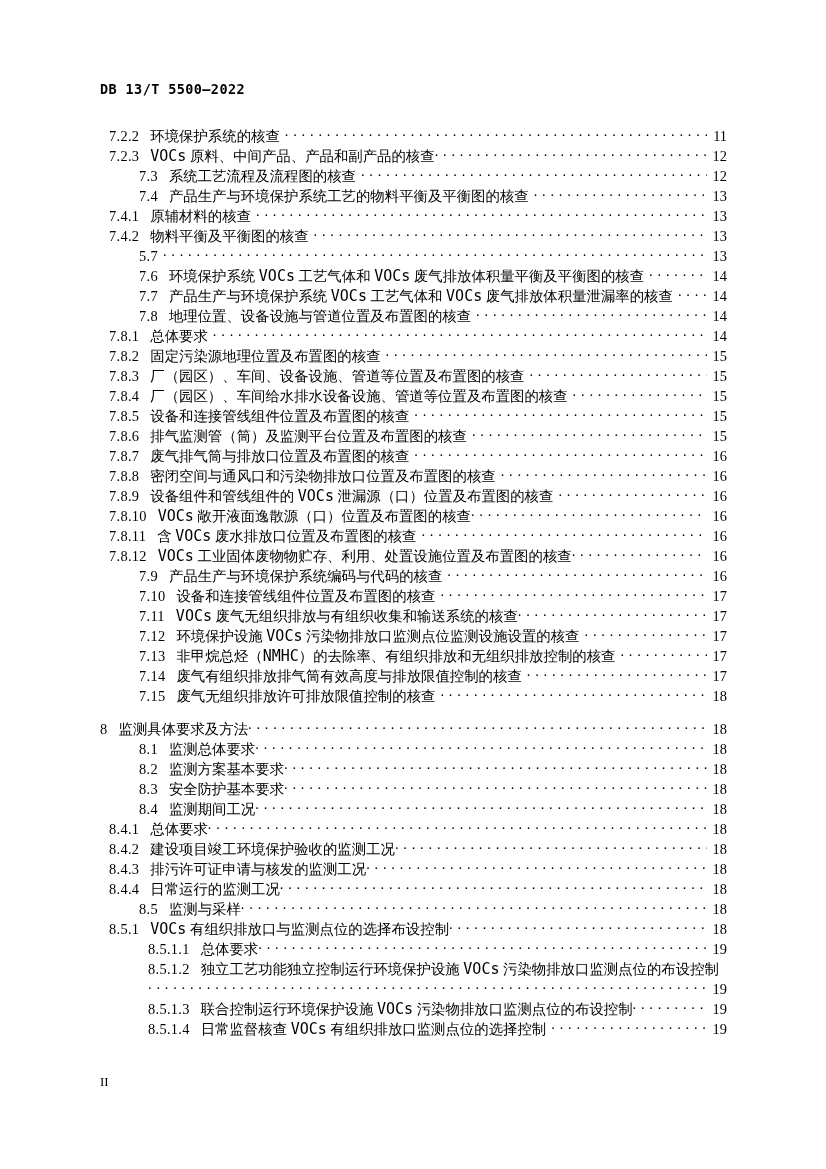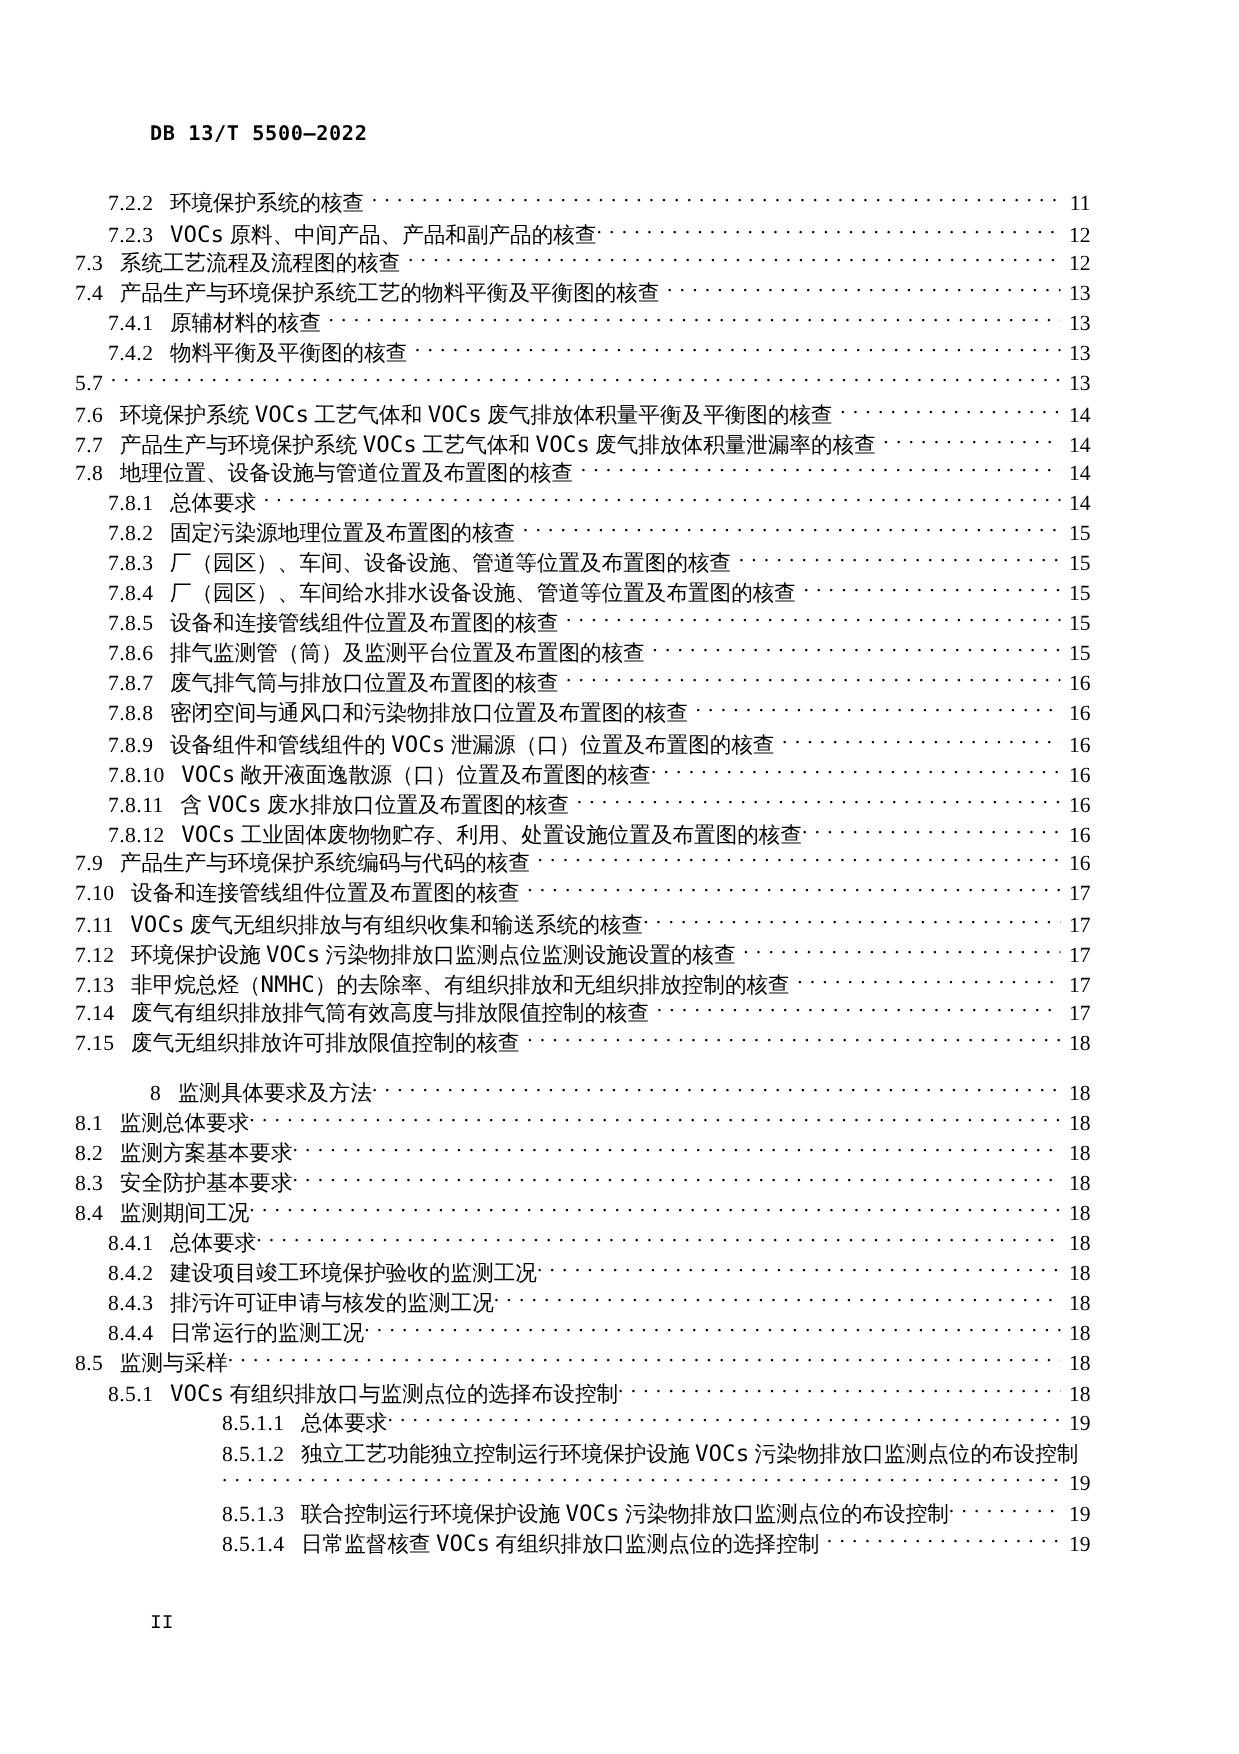--- a/index.html
+++ b/index.html
@@ -43,22 +43,22 @@
     font-size: 14.4px;
     line-height: 20px;
     height: 20px;
     white-space: nowrap;
     padding-right: 99px;
     box-sizing: border-box;
     overflow: hidden;
   }
   
   .lvl1 { padding-left: 100px; }
-  .lvl2 { padding-left: 50px; }
-  .lvl3 { padding-left: 72px; }
+  .lvl2 { padding-left: 107px; margin-left: 32px; }
+  .lvl3 { padding-left: 109px; }
   .lvl4 { padding-left: 148px; }
 
   .num {
     flex: 0 0 auto;
     font-family: "Liberation Serif", "DejaVu Serif", serif;
     letter-spacing: 0.3px;
   }
   .title {
     flex: 0 0 auto;
     padding-left: 11px;
@@ -98,21 +98,21 @@
   .lat {
     font-family: "DejaVu Sans Mono", "Liberation Mono", monospace;
     font-size: 15px;
     letter-spacing: 0;
   }
   .folio {
     position: absolute;
     left: 100px;
     top: 1074px;
     font-size: 13px;
-    font-family: Liberation Mono, monospace;
+    font-family: Liberation Serif, serif;
   }
 </style>
 </head>
 <body>
 
 <div class="page">
 
   <div class="header">DB 13/T 5500—2022</div>
 
   <div class="toc" id="toc-root">

